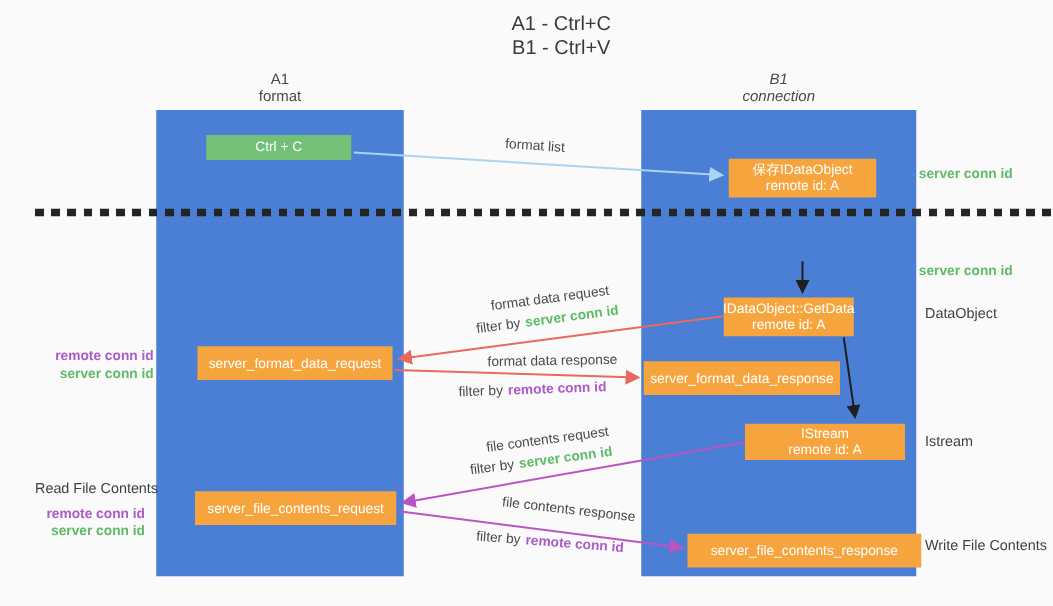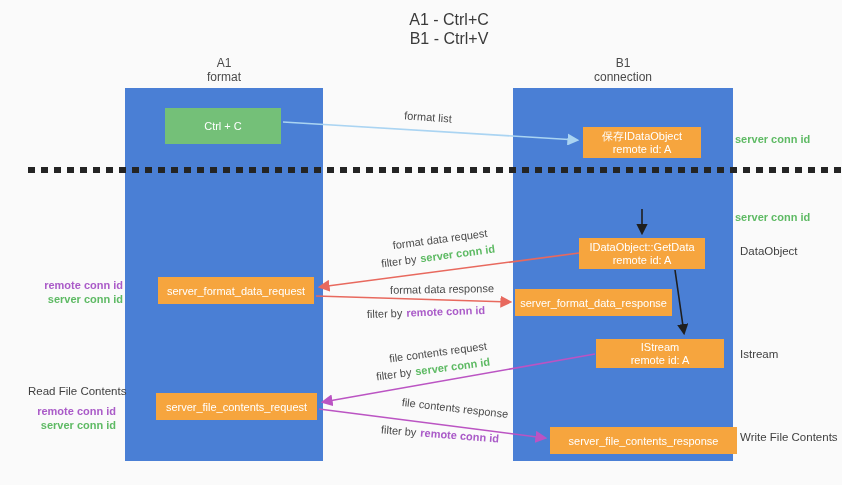--- a/index.html
+++ b/index.html
@@ -9,21 +9,21 @@
   }
   .title {
     position:absolute; top:10px; left:0; right:0; text-align:center;
     font-size:16px; color:#3a3a3a; line-height:19px; z-index:6;
   }
   .lifeline-header {
     position:absolute; text-align:center; font-size:12px; color:#4a4a4a;
     line-height:14px; z-index:6;
   }
   #hdr-a1 { left:97px;  width:198px; top:56px; }
-  #hdr-b1 { left:485px; width:220px; top:56px; }
+  #hdr-b1 { left:485px; width:220px; top:56px;font-style:italic; }
   .column { position:absolute; top:88px; height:373px; background:#4a7fd5; z-index:1; }
   #col-a1 { left:97px;  width:198px; }
   #col-b1 { left:485px; width:220px; }
   .dotted-line {
     position:absolute; left:0; top:167px; width:842px; height:6px; z-index:5;
     background-image:repeating-linear-gradient(90deg,#242424 0px,#242424 7px,transparent 7px,transparent 13px);
   }
   .node {
     position:absolute; display:flex; align-items:center; justify-content:center;
     color:#ffffff; text-align:center; z-index:4; font-size:11px; white-space:nowrap;
@@ -37,24 +37,24 @@
     z-index:6; transform-origin:center;
   }
   .conn-green  { color:#5eba64; font-weight:bold; }
   .conn-purple { color:#aa5bc8; font-weight:bold; }
   .filter-prefix { margin-right:4px; }
   .side-label { position:absolute; font-size:11.5px; color:#3f3f3f; white-space:nowrap; z-index:6; }
   .side-conn  { position:absolute; font-size:11px; white-space:nowrap; z-index:6; font-weight:bold; }
   .left-stack { position:absolute; left:0; text-align:right; font-size:11px; line-height:14px; z-index:6; }
 
   
-  #node-ctrl-c   { left:137px; top:108px; width:116px; height:36px; }
+  #node-ctrl-c   { left:137px; top:108px; width:116px; height:20px; }
   #node-save-obj { left:555px; top:127px; width:118px; height:31px; }
   #node-ctrl-v   { left:555px; top:181px; width:118px; height:26px; }
-  #node-getdata  { left:551px; top:238px; width:126px; height:31px;align-items:center; }
+  #node-getdata  { left:551px; top:238px; width:104px; height:31px;align-items:center; }
   #node-fmt-req  { left:130px; top:277px; width:156px; height:27px; }
   #node-fmt-resp { left:487px; top:289px; width:157px; height:27px; }
   #node-istream  { left:568px; top:339px; width:128px; height:29px; }
   #node-file-req { left:128px; top:393px; width:161px; height:27px; }
   #node-file-resp{ left:522px; top:427px; width:187px; height:27px; }
 
   
   #lbl-format-list { left:400px; top:117px; transform:translate(-50%,-50%) rotate(4deg); }
   #lbl-fmt-req     { left:412px; top:239px; transform:translate(-50%,-50%) rotate(-7.5deg); }
   #lbl-filter-1    { left:410px; top:256px; transform:translate(-50%,-50%) rotate(-7.5deg); }

